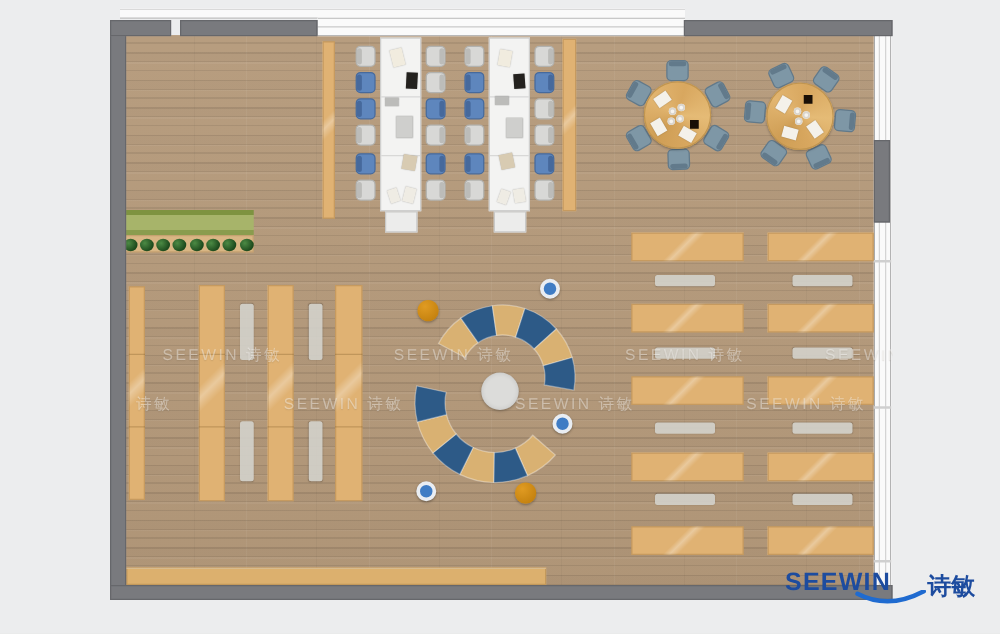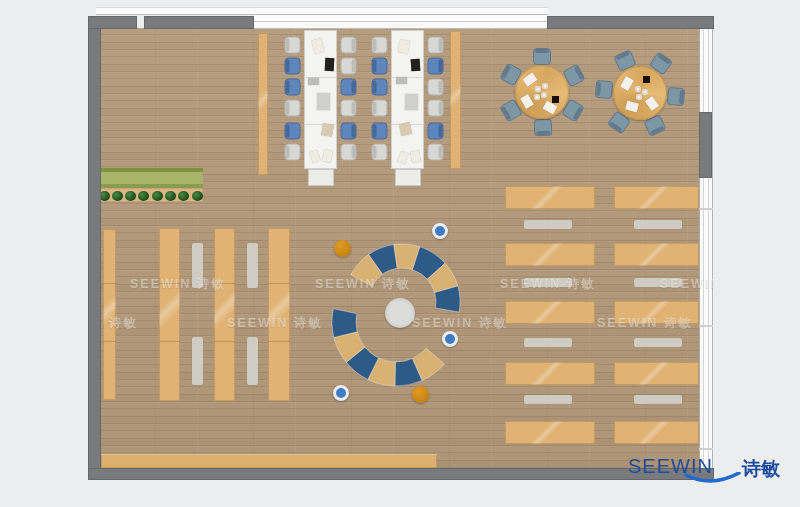--- a/index.html
+++ b/index.html
@@ -20,28 +20,28 @@
   .whited{background:#f3f3f2;border:1px solid #cfcfce;}
   .chair{border-radius:4px;}
   .chair .back{position:absolute;left:1px;right:1px;top:0;height:4px;border-radius:3px;}
   .g{background:#d8d8d6;border:1px solid #b2b2af;}
   .g .back{background:#bcbcb9;}
   .b{background:#5e86bd;border:1px solid #466a9d;}
   .b .back{background:#46699c;}
   .s{background:#7e97a6;border:1px solid #61798a;}
   .s .back{background:#627a8b;}
   .bench{background:rgba(211,209,203,0.9);border-radius:2px;box-shadow:0 0 1px rgba(0,0,0,0.25);}
-  .wm{color:rgba(255,255,255,0.40);font-weight:bold;font-size:12.5px;letter-spacing:2px;
+  .wm{color:rgba(255,255,255,0.40);font-weight:normal;font-size:12.5px;letter-spacing:2px;
       white-space:nowrap;text-shadow:0 1px 1px rgba(110,95,70,0.18);}
   .paper{box-shadow:0 0 1px rgba(0,0,0,0.3);}
   .pouf{border-radius:50%;box-shadow:0 1px 2px rgba(0,0,0,0.3);}
   .cup{width:6px;height:6px;border-radius:50%;background:#f6f4f0;box-shadow:inset 0 0 0 1.5px #dad5cd;}
   .roundtable{border-radius:50%;}
   #logo{left:628px;top:452px;width:172px;height:42px;}
-  #logo .en{position:absolute;left:0;top:3px;font-size:20px;font-weight:normal;letter-spacing:1px;}
+  #logo .en{position:absolute;left:0;top:3px;font-size:20px;font-weight:bold;letter-spacing:1px;}
   #logo .zh{position:absolute;left:114px;top:4px;font-size:19px;font-weight:bold;}
 </style>
 </head>
 <body>
 
 <div id="canvas">
   <div id="plan-root" class="abs" style="left:0;top:0;width:800px;height:507px;">
       <div class="abs" id="floor" style="left: 100px; top: 28px; width: 600px; height: 440px;"></div>
       <div class="abs win" style="left: 96px; top: 7px; width: 452px; height: 8px; box-shadow: rgb(217, 217, 217) 0px 1px 0px inset, rgb(189, 189, 189) 0px -1px 0px inset;"></div>
       <div class="abs win" style="left: 254px; top: 14px; width: 294px; height: 15px; box-shadow: rgb(184, 184, 184) 0px 1px 0px inset, rgb(184, 184, 184) 0px -1px 0px inset;">

